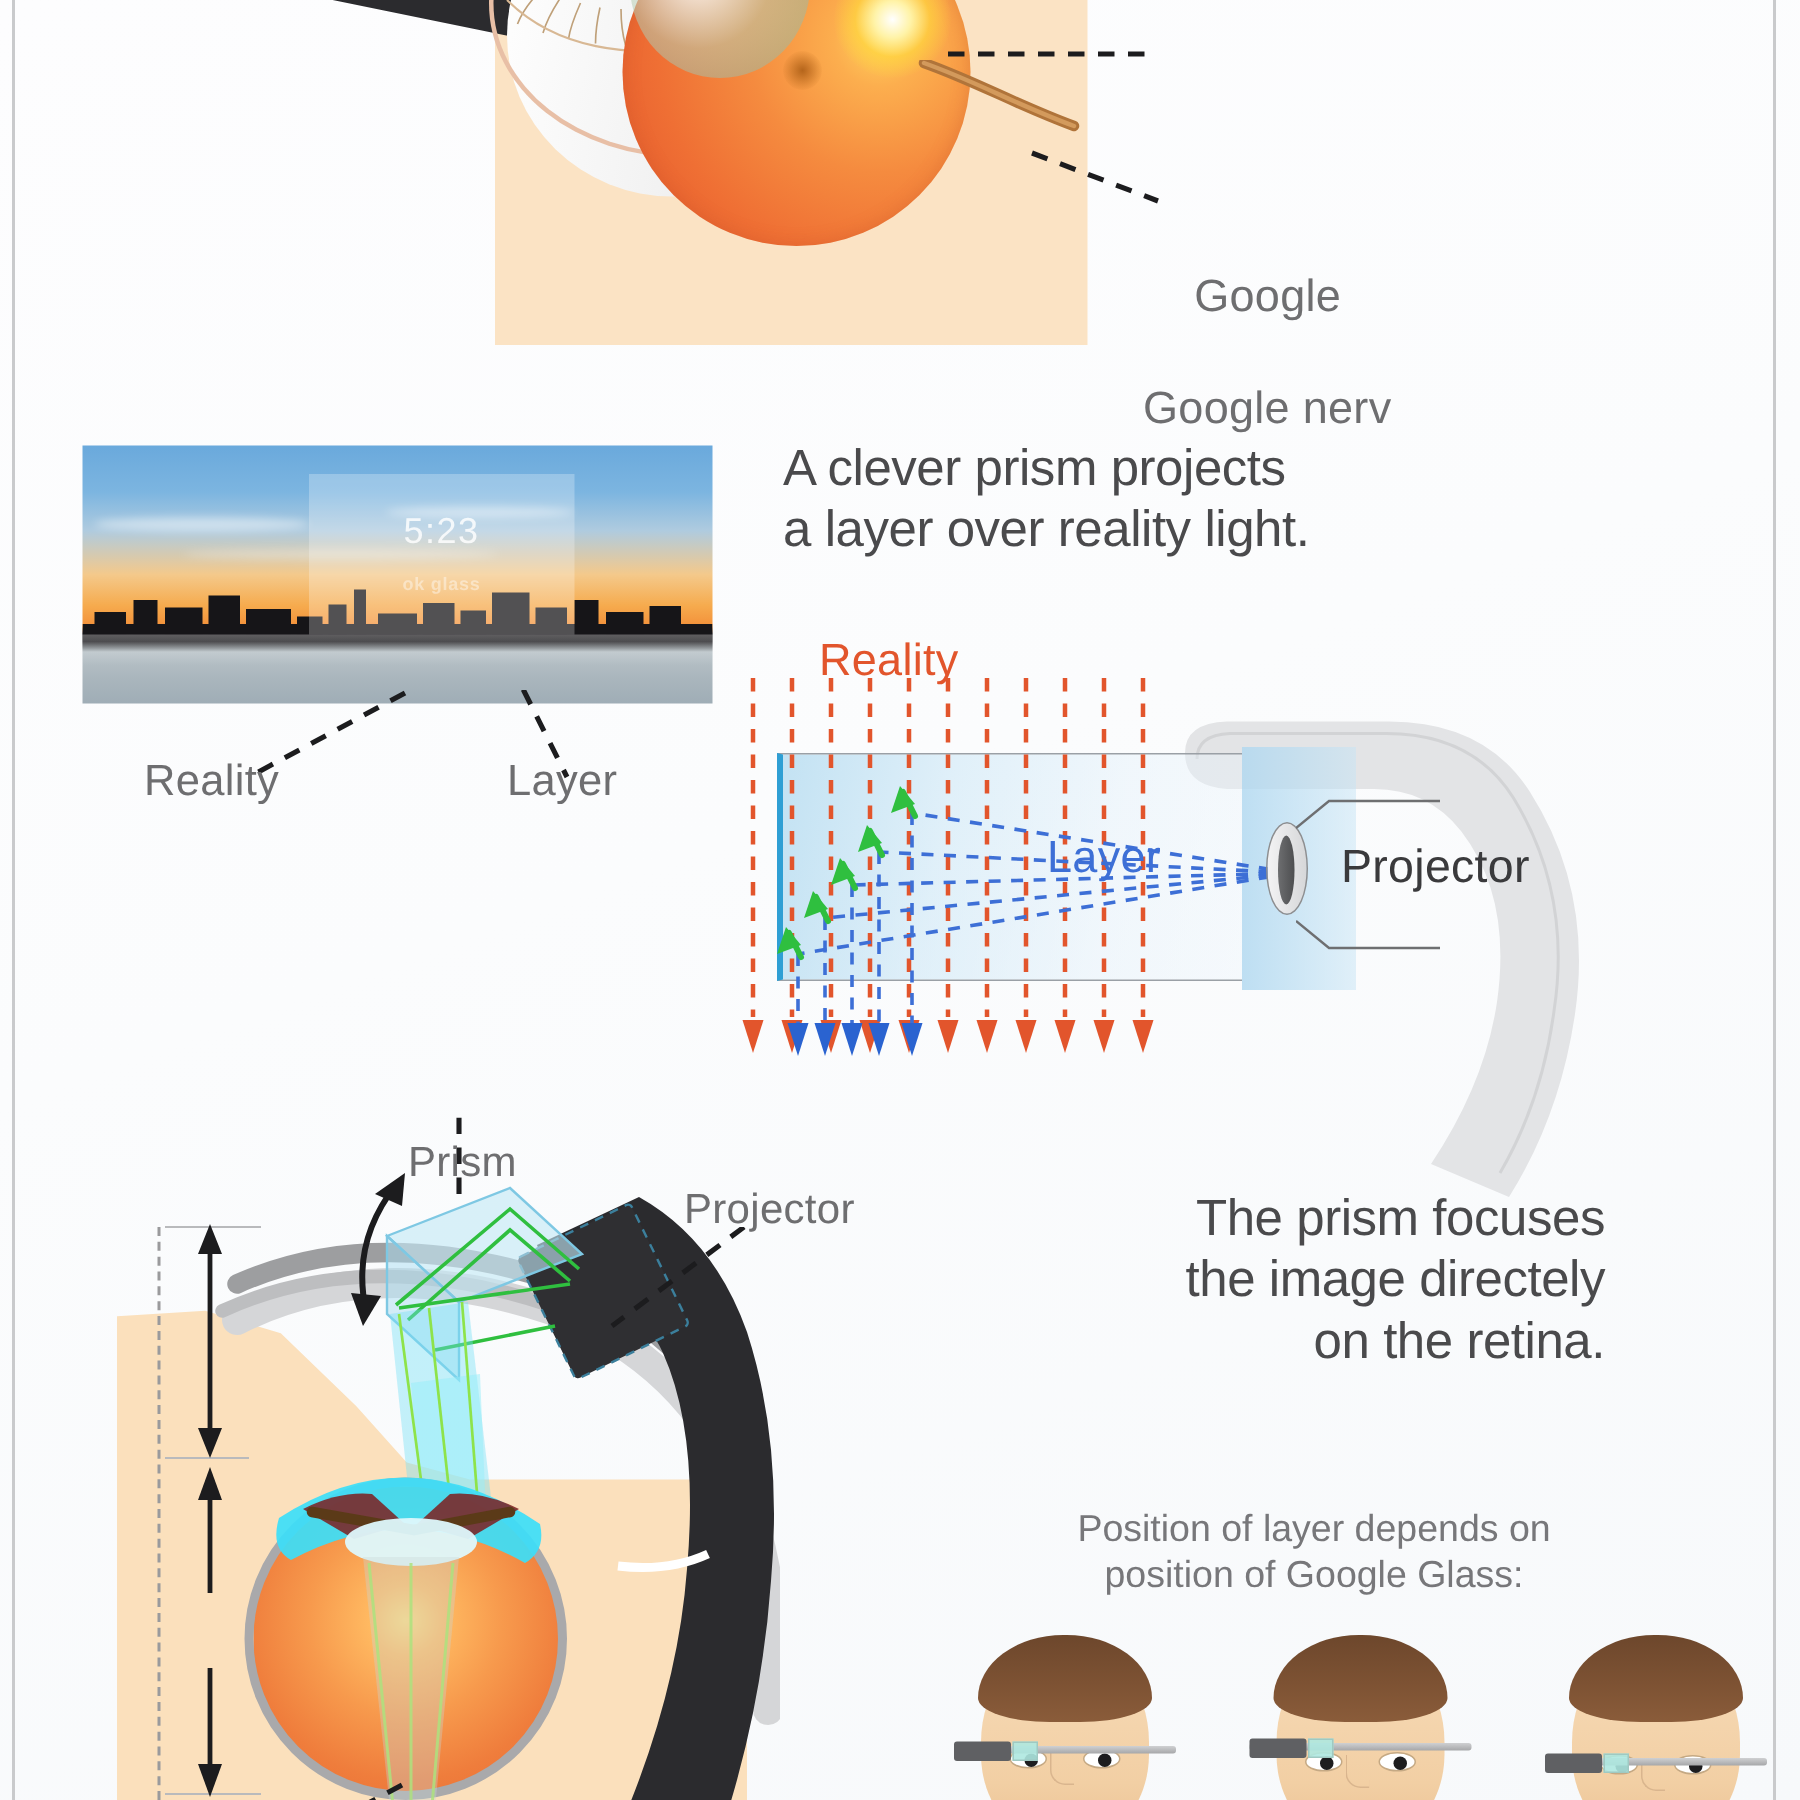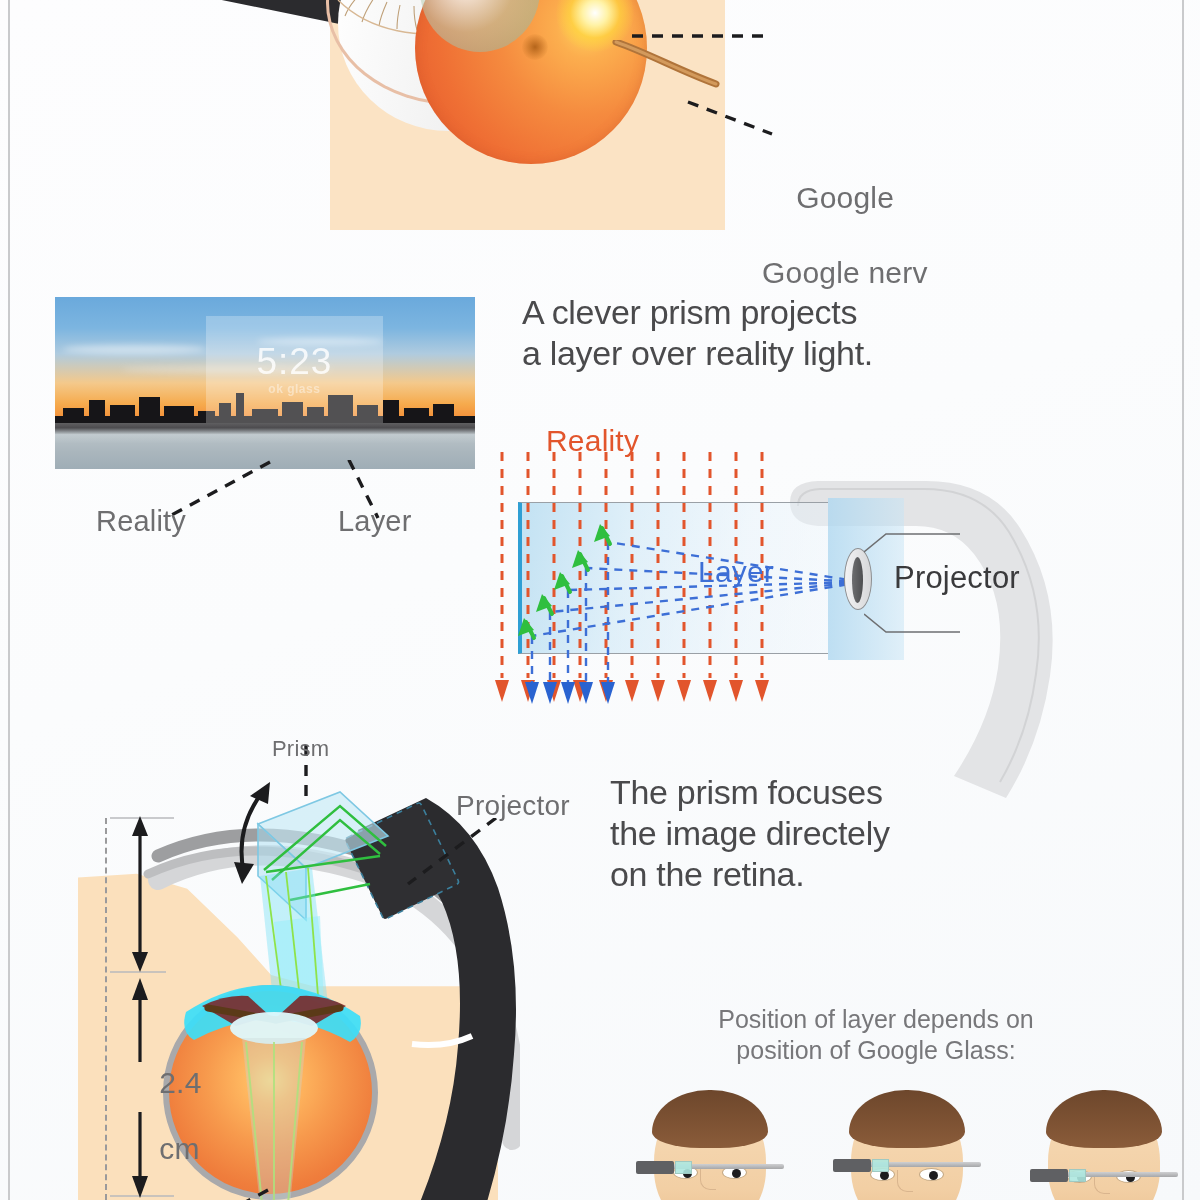--- a/index.html
+++ b/index.html
@@ -114,21 +114,21 @@
   .bldg{position:absolute;bottom:0;background:#161518;}
   .water-shine{position:absolute;left:0;bottom:0;width:100%;height:27%;
     background:linear-gradient(180deg,rgba(255,255,255,.30),rgba(255,255,255,0) 45%);}
   .layer-panel{
     position:absolute; left:36%; top:11%; width:42%; height:62%;
     background:rgba(255,255,255,.26);
   }
   .layer-time{
     position:absolute; left:0; top:24%; width:100%;
     text-align:center; color:rgba(255,255,255,.82);
-    font-weight:300; font-size:37px; letter-spacing:1px;
+    font-weight:300; font-size:24px; letter-spacing:1px;
   }
   .layer-sub{
     position:absolute; left:0; top:62%; width:100%;
     text-align:center; color:rgba(255,255,255,.42);
     font-weight:700; font-size:12px; letter-spacing:.5px;
   }
 
   
   #sec-waveguide { position:absolute; left:490px; top:420px; width:700px; height:360px; }
   .wg-glass {
@@ -401,21 +401,21 @@
     <svg style="position:absolute;left:374px;top:108px;width:120px;height:110px;" viewBox="0 0 120 110">
       <path d="M0,24 L22,6 L96,6" stroke="#6e6f71" stroke-width="1.6" fill="none"></path>
       <path d="M0,86 L22,104 L96,104" stroke="#6e6f71" stroke-width="1.6" fill="none"></path>
     </svg>
   </div>
 
   <div class="lbl" style="left:546px; top:424px; font-size:30px; color:#e2552c;">Reality</div>
   <div class="lbl" style="left:698px; top:555px; font-size:30px; color:#3d6fd6;">Layer</div>
   <div class="lbl" style="left:894px; top:560px; font-size:31px; color:#3a3a3c;">Projector</div>
 
-  <div class="headline" style="left:610px; top:772px; width:460px;">The prism focuses
+  <div class="headline" style="left:610px; top:792px; width:460px;text-align:right;">The prism focuses
 the image directely
 on the retina.</div>
 
   <div id="sec-prism">
     <div class="skin-block"></div>
 
     <svg style="position:absolute;left:140px;top:100px;width:380px;height:420px;" viewBox="0 0 380 420">
       <path d="M18,80 Q110,34 230,74 Q318,106 356,196 Q382,264 372,340" stroke="#d5d6d8" stroke-width="20" fill="none" stroke-linecap="round"></path>
       <path d="M18,56 Q112,14 236,56 Q330,90 366,188" stroke="#9d9ea0" stroke-width="13" fill="none" stroke-linecap="round"></path>
       <path d="M8,74 Q104,30 226,70" stroke="#bdbec0" stroke-width="9" fill="none" stroke-linecap="round"></path>
@@ -474,34 +474,30 @@
       <path d="M2,160 L58,160" stroke="#b9babc" stroke-width="1.4"></path>
       <path d="M2,384 L66,384" stroke="#b9babc" stroke-width="1.4"></path>
       <path d="M32,16 L32,150" stroke="#1c1c1e" stroke-width="3.2"></path>
       <polygon points="32,4 24,24 40,24" fill="#1c1c1e"></polygon>
       <polygon points="32,160 24,140 40,140" fill="#1c1c1e"></polygon>
       <path d="M32,176 L32,250" stroke="#1c1c1e" stroke-width="3.2"></path>
       <polygon points="32,166 24,188 40,188" fill="#1c1c1e"></polygon>
       <path d="M32,300 L32,374" stroke="#1c1c1e" stroke-width="3.2"></path>
       <polygon points="32,386 24,364 40,364" fill="#1c1c1e"></polygon>
     </svg>
-    <div class="lbl" style="left:108px; top:333px; font-size:30px; line-height:1.1; text-align:center; width:64px;">
-      <span>2.4</span><br>
-      <span>cm</span>
-    </div>
   </div>
 
   <svg class="dash-line" style="left:296px;top:745px;width:20px;height:60px;" viewBox="0 0 20 60">
     <path d="M10,0 L10,58" stroke="#1c1c1e" stroke-width="3.4" stroke-dasharray="11 9" fill="none"></path>
   </svg>
   <svg class="dash-line" style="left:400px;top:818px;width:110px;height:72px;" viewBox="0 0 110 72">
     <path d="M96,0 L8,66" stroke="#1c1c1e" stroke-width="3.4" stroke-dasharray="11 9" fill="none"></path>
   </svg>
 
-  <div class="lbl" style="left:272px; top:736px; font-size:22px;">Prism</div>
+  <div class="lbl" style="left:272px; top:759px; font-size:28px;">Prism</div>
   <div class="lbl" style="left:456px; top:790px; font-size:28px;">Projector</div>
 
   <div class="caption" style="left:660px; top:1004px; width:432px;">Position of layer depends on
 position of Google Glass:</div>
 
   <div id="sec-heads">
 
     <div class="head" style="left:0px;">
       <div class="head-face"></div>
       <div class="head-hair"></div>

